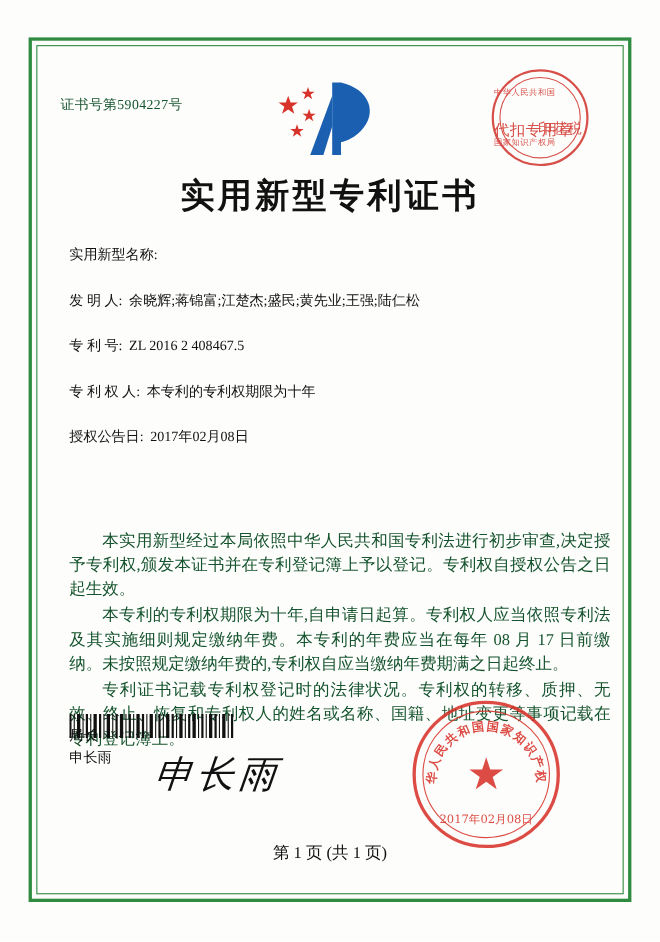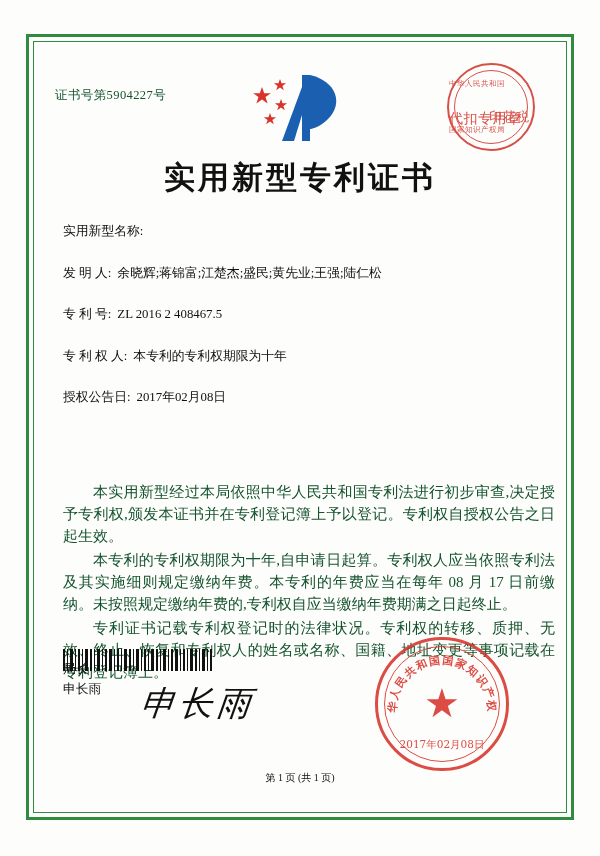--- a/index.html
+++ b/index.html
@@ -237,21 +237,21 @@
     color: #d8332b;
     font-family: "DejaVu Serif", serif;
   }
 
   
   .footer {
     position: absolute;
     left: 0; right: 0;
     bottom: 28px;
     text-align: center;
-    font-size: 10px;
+    font-size: 15px;
     color: #111;
   }
 </style>
 </head>
 <body>
 
 <div class="page">
 
   <div class="border-outer"></div>
   <div class="border-inner"></div>

